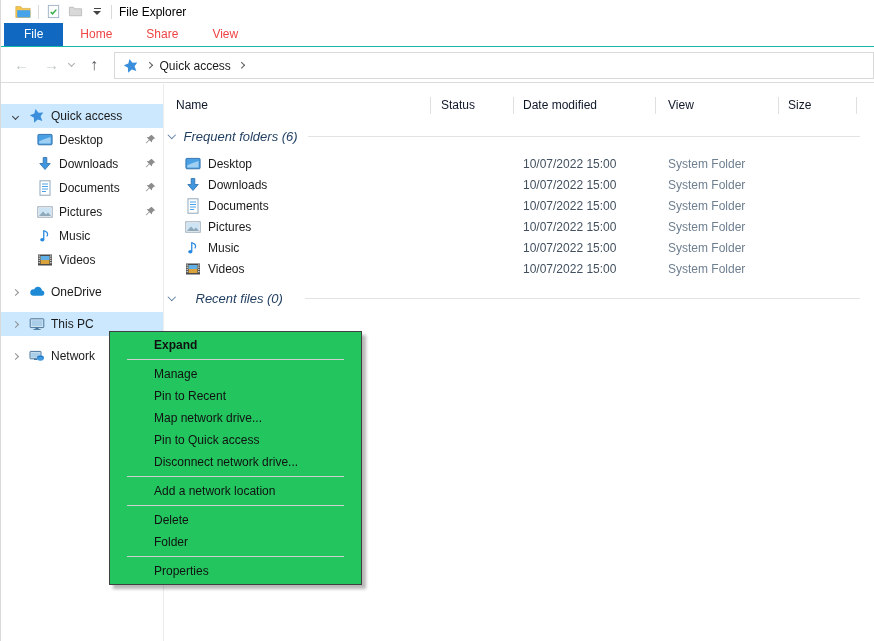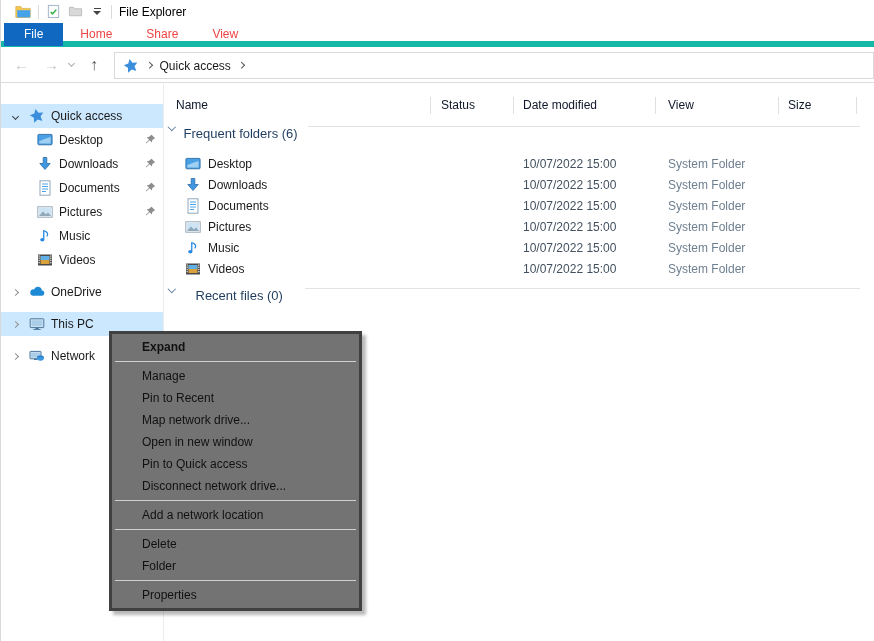--- a/index.html
+++ b/index.html
@@ -10,21 +10,21 @@
   
   .titlebar{ height:23px; display:flex; align-items:center; padding-left:14px; gap:7px; }
   .titlebar .sep{ width:1px; height:14px; background:#d9d9d9; }
   .titlebar svg{ display:block; }
   .qat-caret{ display:flex; flex-direction:column; align-items:center; gap:2px; padding:2px 3px; }
   .qat-caret .bar{ width:7px; height:1px; background:#444; }
   .qat-caret .tri{ width:0; height:0; border-left:4px solid transparent; border-right:4px solid transparent; border-top:4px solid #444; }
   .title-text{ font-size:12px; color:#000; }
 
   
-  .tabrow{ height:24px; display:flex; align-items:flex-start; padding-left:3px; border-bottom:6px solid #14b8a6; }
+  .tabrow{ height:24px; display:flex; align-items:center; padding-left:3px; border-bottom:1px solid #14b8a6; }
   .tab{ padding:0 17px; line-height:23px; color:#ef4444; cursor:default; }
   .tab.file{ background:#1168c0; color:#fff; padding:0 20px; }
 
   
   .addressrow{ position:relative; height:36px; border-bottom:1px solid #dcdcdc; display:flex; align-items:center; }
   .navbtn{ font-size:15px; line-height:1; }
   .nav-back{ margin-left:13px; color:#c3c7ca; }
   .nav-fwd{ margin-left:15px; color:#c3c7ca; }
   .nav-up{ margin-left:16px; color:#54585c; font-size:16px; }
   .chev{ display:inline-block; border-style:solid; border-width:0 1.4px 1.4px 0; border-color:#5a5a5a; }
@@ -55,37 +55,37 @@
   .main{ flex:1; border-left:1px solid #ececec; position:relative; }
   .hdr{ margin-top:8px; height:27px; display:flex; color:#0f172a; }
   .hcell{ position:relative; line-height:27px; }
   .hcell::after{ content:""; position:absolute; right:0; top:5px; width:1px; height:17px; background:#e0e0e0; }
   .c-name{ width:267px; padding-left:12px; }
   .c-status{ width:83px; padding-left:10px; }
   .c-date{ width:142px; padding-left:9px; }
   .c-type{ width:123px; padding-left:12px; }
   .c-size{ width:78px; padding-left:9px; }
 
-  .group{ display:flex; align-items:flex-start; height:20px; margin:7px 14px 0 5px; color:#1e3c5f; font-size:13px; }
+  .group{ display:flex; align-items:center; height:20px; margin:7px 14px 0 5px; color:#1e3c5f; font-size:13px;font-style:italic; }
   .group .gchev{ width:5.5px; height:5.5px; border-color:#56789c; margin-right:9px; margin-top:-2px; }
   .group .gline{ flex:1; height:1px; background:#e3e3e3; margin-left:10px; }
   .group.recent{ margin-top:9px;gap:12px; }
 
   .rows{ margin-top:7px; }
   .row{ height:21px; display:flex; align-items:center; }
   .rcell{ display:flex; align-items:center; height:100%; }
   .row .c-name{ padding-left:21px; }
   .row .ricon{ width:16px; height:16px; flex:0 0 16px; }
   .row .rlabel{ margin-left:7px; }
   .row .c-date{ color:#42505f; }
   .row .c-type{ color:#6e7f90; }
 
   
-  .ctxmenu{ position:absolute; left:108px; top:331px; width:253px; background:#737373;
-            border:3px solid #404040; box-shadow:4px 4px 3px rgba(0,0,0,0.28); padding:2px 0; z-index:10; }
+  .ctxmenu{ position:absolute; left:108px; top:331px; width:253px; background:#22c55e;
+            border:1px solid #404040; box-shadow:4px 4px 3px rgba(0,0,0,0.28); padding:2px 14px; z-index:10; }
   .mitem{ height:22px; line-height:22px; padding-left:30px; color:#111; }
   .mitem.default{ font-weight:bold; }
   .msep{ height:1px; background:#d0d0d0; margin:3px 3px; }
 </style>
 </head>
 <body>
 
 <div class="window">
 
   <div class="titlebar">
@@ -373,21 +373,20 @@
       </div>
     </div>
   </div>
 
   <div class="ctxmenu">
     <div class="mitem default">Expand</div>
     <div class="msep"></div>
     <div class="mitem">Manage</div>
     <div class="mitem">Pin to Recent</div>
     <div class="mitem">Map network drive...</div>
-    <div class="mitem">Open in new window</div>
     <div class="mitem">Pin to Quick access</div>
     <div class="mitem">Disconnect network drive...</div>
     <div class="msep"></div>
     <div class="mitem">Add a network location</div>
     <div class="msep"></div>
     <div class="mitem">Delete</div>
     <div class="mitem">Folder</div>
     <div class="msep"></div>
     <div class="mitem">Properties</div>
   </div>

